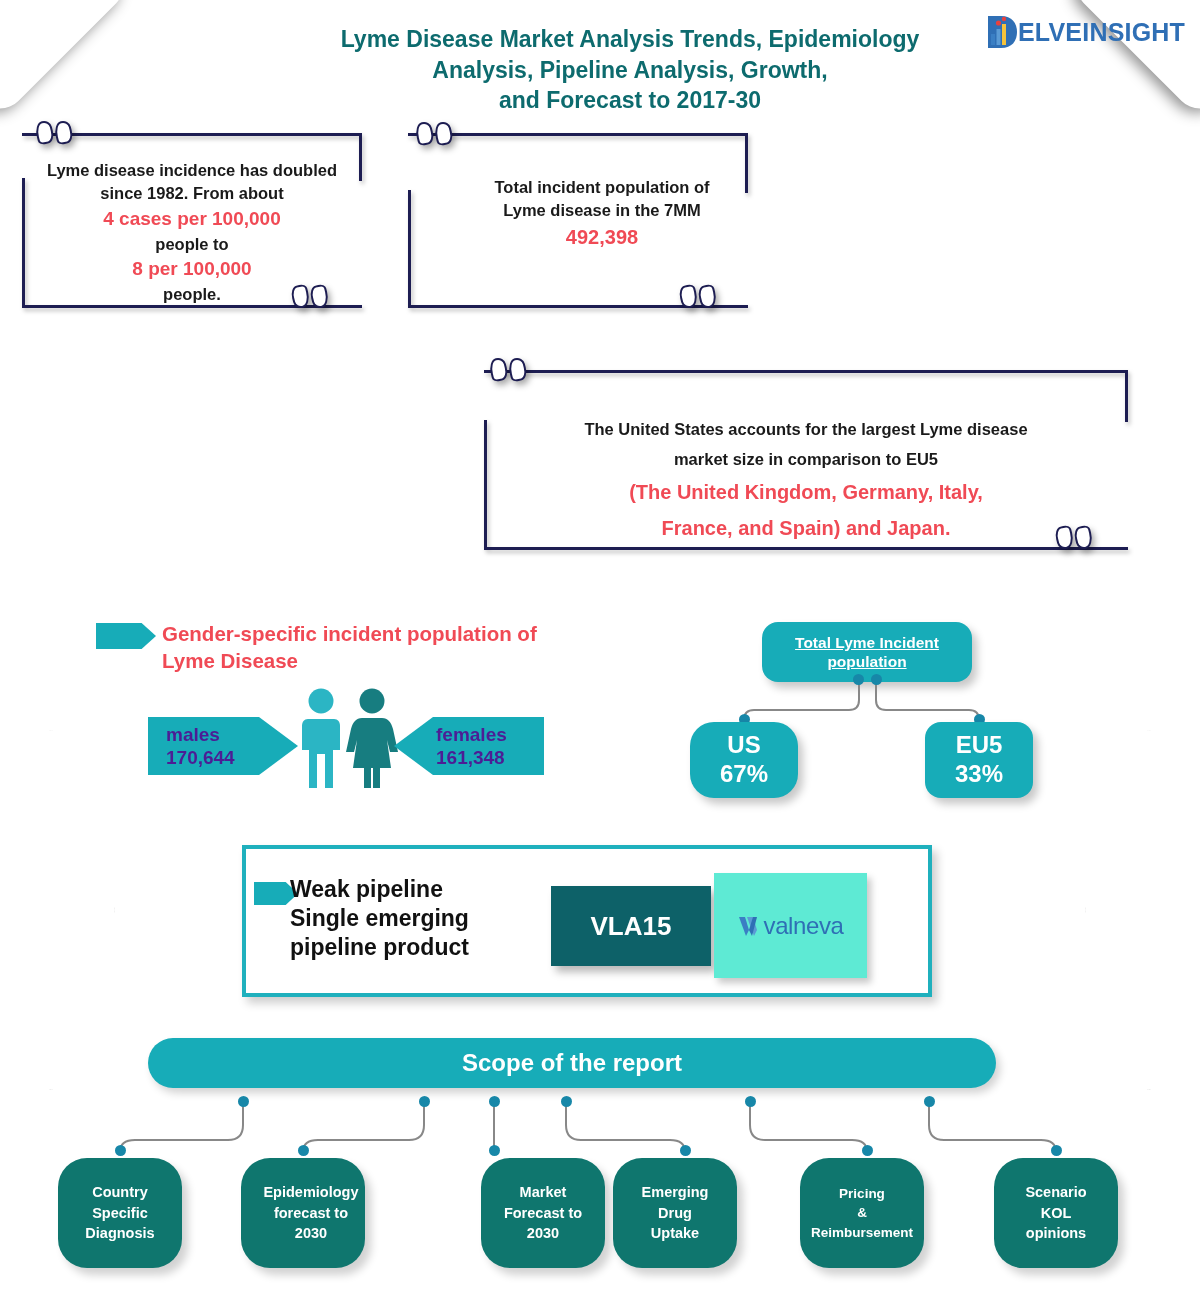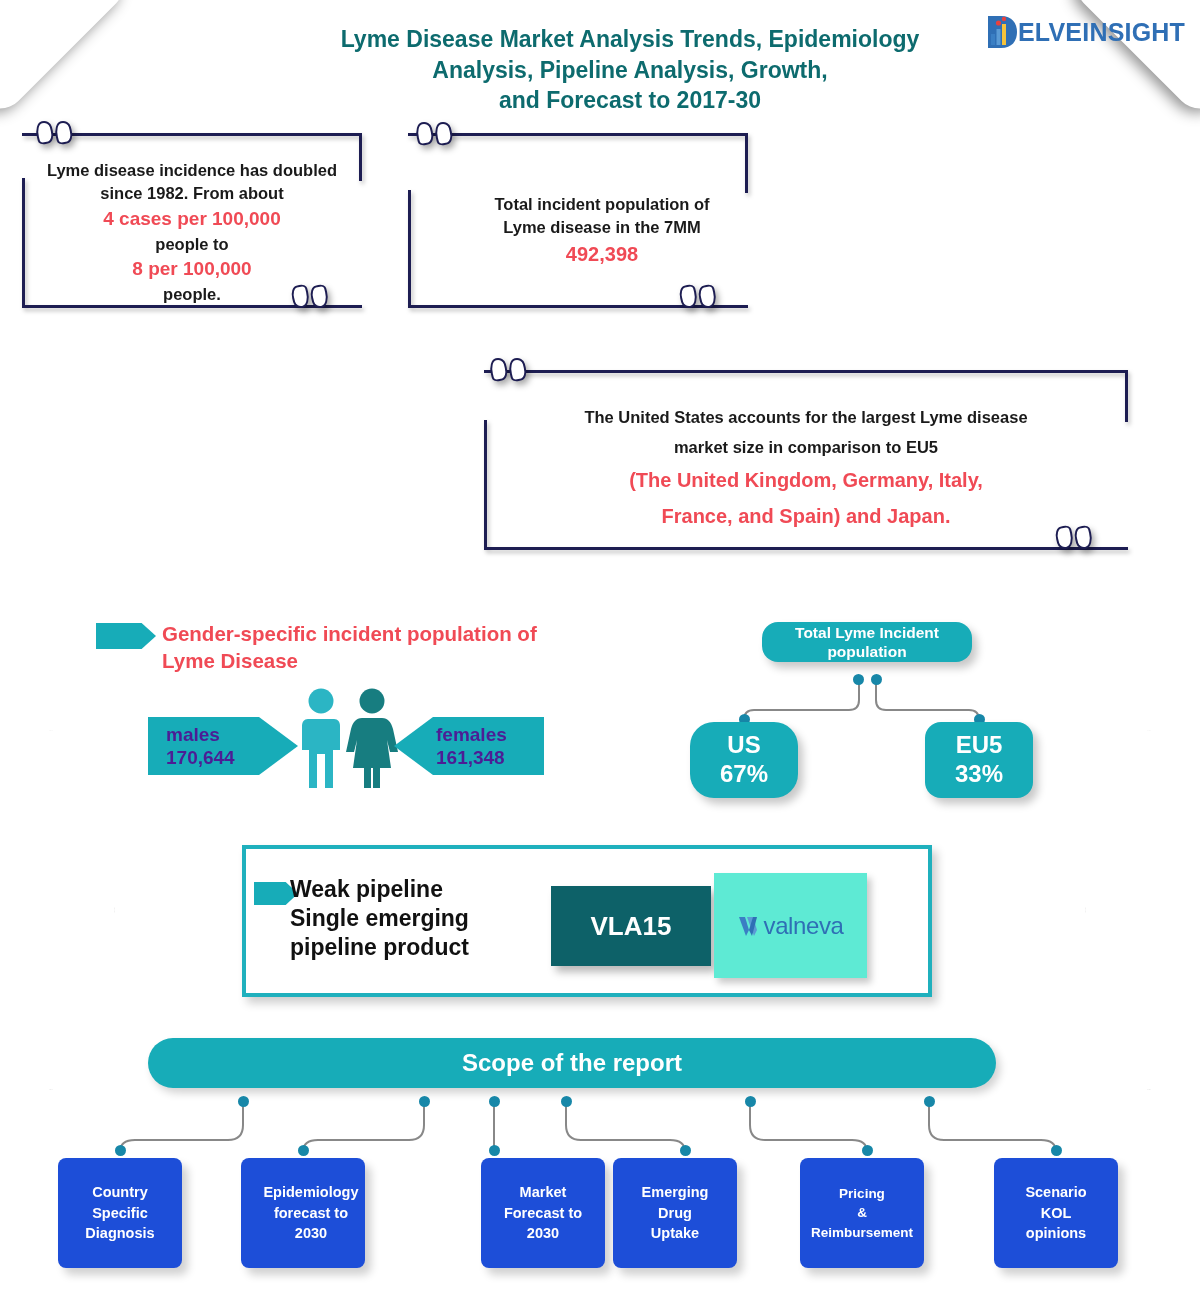--- a/index.html
+++ b/index.html
@@ -156,21 +156,21 @@
     position: absolute;
     background: #17acb8;
     color: #ffffff;
     border-radius: 16px;
     display: flex; flex-direction: column;
     align-items: center; justify-content: center;
     text-align: center;
     font-weight: bold;
     box-shadow: 5px 6px 8px rgba(0,0,0,0.22);
   }
-  .node-top  { left: 762px; top: 622px; width: 210px; height: 40px; font-size: 15.5px; line-height: 1.25; }
+  .node-top  { left: 762px; top: 622px; width: 210px; height: 60px; font-size: 15.5px; line-height: 1.25; text-decoration: underline; }
   .node-us   { left: 690px; top: 722px; width: 108px; height: 76px; font-size: 24px; line-height: 1.2; border-radius: 24px; }
   .node-eu   { left: 925px; top: 722px; width: 108px; height: 76px; font-size: 24px; line-height: 1.2; }
 
   .dot { position: absolute; width: 11px; height: 11px; border-radius: 50%; background: #1787a8; }
 
   
   .pipeline-card {
     position: absolute;
     left: 242px; top: 845px;
     width: 690px; height: 152px;
@@ -220,22 +220,22 @@
     border-radius: 25px;
     color: #ffffff;
     font-size: 24px; font-weight: bold;
     display: flex; align-items: center; justify-content: center;
     box-shadow: 4px 5px 8px rgba(0,0,0,0.18);
   }
 
   .scope-box {
     position: absolute;
     width: 124px; height: 110px;
-    background: #1d4ed8;
-    border-radius: 8px;
+    background: #0f766e;
+    border-radius: 29px;
     color: #ffffff;
     font-size: 14.5px; font-weight: bold;
     line-height: 1.42;
     display: flex; align-items: center; justify-content: center;
     text-align: center;
     box-shadow: 6px 7px 9px rgba(0,0,0,0.18);
     white-space: pre-line;
     padding: 4px;
   }
 
@@ -294,41 +294,41 @@
     <div class="frame-tl" style="width:340px; height:60px;"></div>
     <div class="frame-br" style="width:340px; height:118px;"></div>
     <div class="quotes" style="left:8px; top:-11px;">
       <div class="qm"></div>
         <div class="qm"></div>
     </div>
     <div class="quotes flip" style="left:272px; top:152px;">
       <div class="qm"></div>
         <div class="qm"></div>
     </div>
-    <div class="qtext" style="top:60px;padding-left:48px;">
+    <div class="qtext" style="top:43px;padding-left:48px;">
       <span>Total incident population of</span><br>
       <span>Lyme disease in the 7MM</span><br>
       <span class="hl-big">492,398</span>
     </div>
   </div>
 
 
 
   <div class="qbox" style="left:484px; top:370px; width:644px; height:180px;">
     <div class="frame-tl" style="width:644px; height:52px;"></div>
     <div class="frame-br" style="width:644px; height:130px;"></div>
     <div class="quotes" style="left:6px; top:-12px;">
       <div class="qm"></div>
         <div class="qm"></div>
     </div>
     <div class="quotes flip" style="left:572px; top:156px;">
       <div class="qm"></div>
         <div class="qm"></div>
     </div>
-    <div class="qtext" style="top:32px; line-height:1.82;">
+    <div class="qtext" style="top:44px; line-height:1.82;">
       <span>The United States accounts for the largest Lyme disease</span><br>
       <span>market size in comparison to EU5</span><br>
       <span class="hl-big">(The United Kingdom, Germany, Italy,</span><br>
       <span class="hl-big">France, and Spain) and Japan.</span>
     </div>
   </div>
 
   <div class="chip" style="left:96px; top:623px;"></div>
   <div class="gender-heading" style="white-space: pre-line;">Gender-specific incident population of
 Lyme Disease</div>

